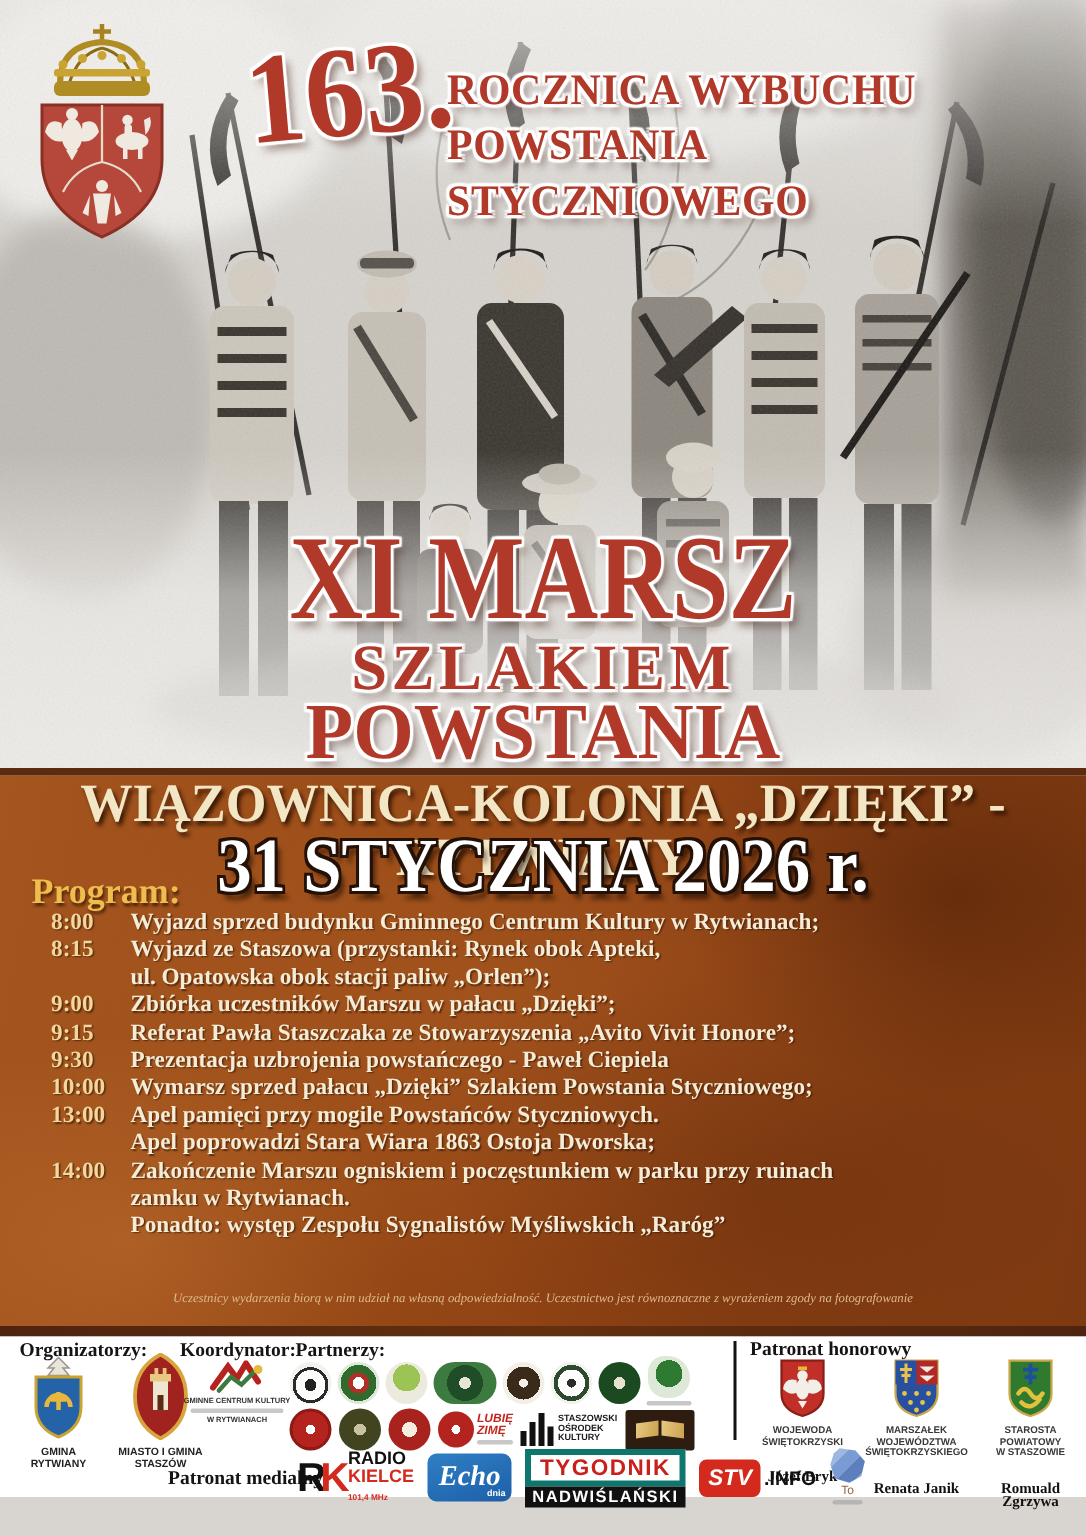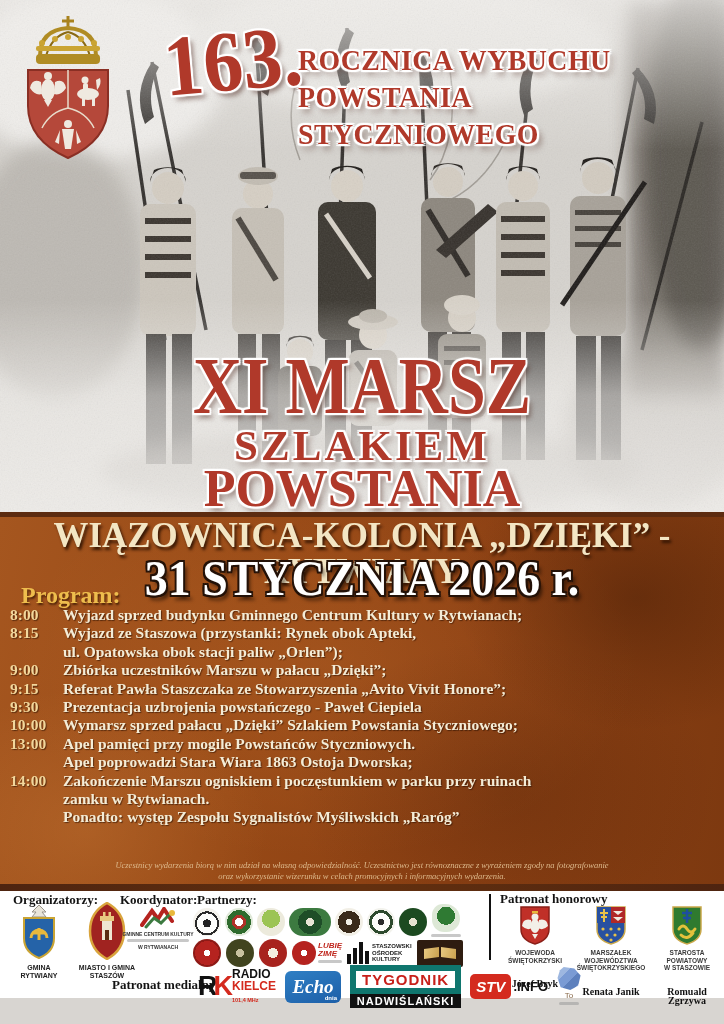--- a/index.html
+++ b/index.html
@@ -28,21 +28,21 @@
       linear-gradient(100deg,#a5561f 0%,#974916 35%,#8c4013 65%,#7d3910 100%);}
   .route{left:0;top:517px;width:724px;text-align:center;font-size:36px;font-weight:bold;color:#f3e6c4;
     transform:scaleX(.97);line-height:1;text-shadow:2px 3px 3px rgba(40,15,0,.85);}
   .date{left:0;top:553px;width:724px;text-align:center;font-size:51px;font-weight:bold;color:#fff;
     transform:scaleX(.9);line-height:1;
     text-shadow:-2px 0 0 #241208,2px 0 0 #241208,0 -2px 0 #241208,0 2px 0 #241208,
     -2px -2px 0 #241208,2px 2px 0 #241208,-2px 2px 0 #241208,2px -2px 0 #241208,4px 5px 4px rgba(20,8,0,.6);}
   .prog-label{left:21px;top:582px;font-size:24px;font-weight:bold;color:#eebd4d;
     text-shadow:1px 2px 2px rgba(50,20,0,.75);}
   .prog{left:0;top:606px;width:724px;}
-  .prow{display:grid;grid-template-columns:53px 1fr;padding-left:10px;
+  .prow{display:grid;grid-template-columns:53px 1fr;padding-left:34px;
     font-size:15.5px;font-weight:bold;line-height:18.4px;color:#f4ecd6;
     text-shadow:1px 1px 1px rgba(40,15,0,.6);}
   .ptime{color:#f2d79c;}
   .pline.cont{grid-column:2;}
   .pline:empty{display:none;}
   .disclaimer{left:0;top:860px;width:724px;text-align:center;font-style:italic;
     font-size:8.5px;line-height:10.5px;color:#ddb98c;}
   .sep-bar{left:0;top:884px;width:724px;height:7px;background:linear-gradient(90deg,#4e2410,#63300f,#4e2410);}
   
   .footer{left:0;top:891px;width:724px;height:107px;background:#fff;font-family:"Liberation Sans",sans-serif;}
@@ -78,21 +78,21 @@
   .rk-mark{font-family:"Liberation Sans",sans-serif;font-weight:bold;font-size:27px;letter-spacing:-4px;color:#111;}
   .rk-mark b{color:#d42a1e;}
   .rk-txt{font-weight:bold;font-size:12px;line-height:12px;color:#111;}
   .rk-txt .k{color:#d42a1e;text-align:center;}
   .rk-txt .fq{font-size:5.5px;color:#d42a1e;font-weight:bold;}
   .echo{width:56px;height:32px;background:linear-gradient(160deg,#2f7fc4,#1d5fa8);border-radius:6px;color:#fff;
     font-family:"Liberation Serif",serif;font-style:italic;font-weight:bold;font-size:19px;
     display:flex;align-items:center;justify-content:center;position:relative;}
   .echo small{position:absolute;right:4px;bottom:2px;font-size:6px;font-style:normal;font-family:"Liberation Sans",sans-serif;}
   .tyg{text-align:center;}
-  .tyg .top{border:6px solid #0f766e;color:#c8201a;font-weight:bold;font-size:15px;letter-spacing:1px;padding:0 6px;line-height:17px;background:#fff;}
+  .tyg .top{border:4px solid #0f766e;color:#c8201a;font-weight:bold;font-size:15px;letter-spacing:1px;padding:0 6px;line-height:17px;background:#fff;}
   .tyg .bot{background:#111;color:#fff;font-weight:bold;font-size:11px;letter-spacing:1px;line-height:14px;padding:0 3px;}
   .stv{display:flex;align-items:center;gap:2px;font-weight:bold;}
   .stv .box{background:#d42a1e;color:#fff;font-style:italic;font-size:15px;border-radius:5px;padding:4px 6px;}
   .stv .inf{color:#111;font-size:13px;}
   .tolog{text-align:center;}
   .tocrumple{width:24px;height:24px;margin:0 auto;background:linear-gradient(135deg,#9db7e0 0 30%,#7a9bd4 30% 55%,#5d80bd 55% 80%,#8aa6d8 80%);
     clip-path:polygon(28% 2%,72% 8%,98% 38%,88% 80%,55% 98%,15% 86%,2% 48%,12% 16%);}
   .to-t{font-size:8px;color:#8a6a4a;line-height:9px;}
   .koord-mark{display:block;margin:0 auto 2px;}
   .koord-line{font-size:5px;line-height:6px;font-weight:bold;color:#333;}
@@ -335,21 +335,20 @@
       <span class="pline cont">zamku w Rytwianach.</span>
     </div>
     <div class="prow">
       <span class="ptime"></span>
       <span class="pline">Ponadto: występ Zespołu Sygnalistów Myśliwskich „Raróg”</span>
     </div>
   </div>
 
   <div class="abs disclaimer">
     <div>Uczestnicy wydarzenia biorą w nim udział na własną odpowiedzialność. Uczestnictwo jest równoznaczne z wyrażeniem zgody na fotografowanie</div>
-    <div>oraz wykorzystanie wizerunku w celach promocyjnych i informacyjnych wydarzenia.</div>
   </div>
 
   <div class="abs sep-bar"></div>
 
   <div class="abs footer">
 
     <div class="flbl" style="left:13px;top:1px">Organizatorzy:</div>
 
     <div class="blk" style="left:10px;top:13px;width:58px">
       <svg width="34" height="56" viewBox="0 0 34 56">

